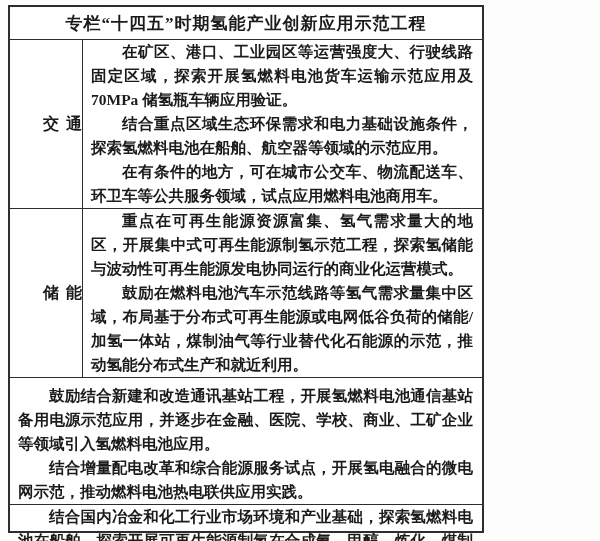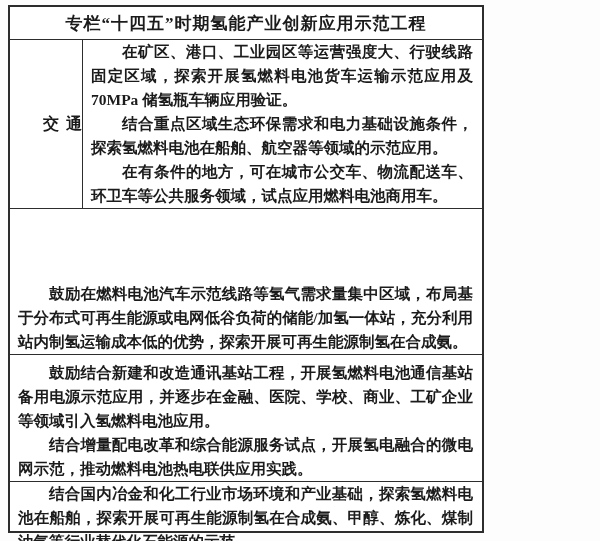--- a/index.html
+++ b/index.html
@@ -90,22 +90,26 @@
       <span>交通</span>
     </div>
     <div class="content-cell">
       <p>在矿区、港口、工业园区等运营强度大、行驶线路固定区域，探索开展氢燃料电池货车运输示范应用及 70MPa 储氢瓶车辆应用验证。</p>
       <p>结合重点区域生态环保需求和电力基础设施条件，探索氢燃料电池在船舶、航空器等领域的示范应用。</p>
       <p>在有条件的地方，可在城市公交车、物流配送车、环卫车等公共服务领域，试点应用燃料电池商用车。</p>
     </div>
   </div>
 
   <div class="row row-storage">
+    <div class="label-cell">
+      <span>储能</span>
+    </div>
     <div class="content-cell">
-      <p>鼓励在燃料电池汽车示范线路等氢气需求量集中区域，布局基于分布式可再生能源或电网低谷负荷的储能/加氢一体站，充分利用站内制氢运输成本低的优势，探索开展可再生能源制氢在合成氨。</p>
+      <p>重点在可再生能源资源富集、氢气需求量大的地区，开展集中式可再生能源制氢示范工程，探索氢储能与波动性可再生能源发电协同运行的商业化运营模式。</p>
+      <p>鼓励在燃料电池汽车示范线路等氢气需求量集中区域，布局基于分布式可再生能源或电网低谷负荷的储能/加氢一体站，煤制油气等行业替代化石能源的示范，推动氢能分布式生产和就近利用。</p>
     </div>
   </div>
 
   <div class="row row-power">
     <div class="content-cell">
       <p>鼓励结合新建和改造通讯基站工程，开展氢燃料电池通信基站备用电源示范应用，并逐步在金融、医院、学校、商业、工矿企业等领域引入氢燃料电池应用。</p>
       <p>结合增量配电改革和综合能源服务试点，开展氢电融合的微电网示范，推动燃料电池热电联供应用实践。</p>
     </div>
   </div>
 

